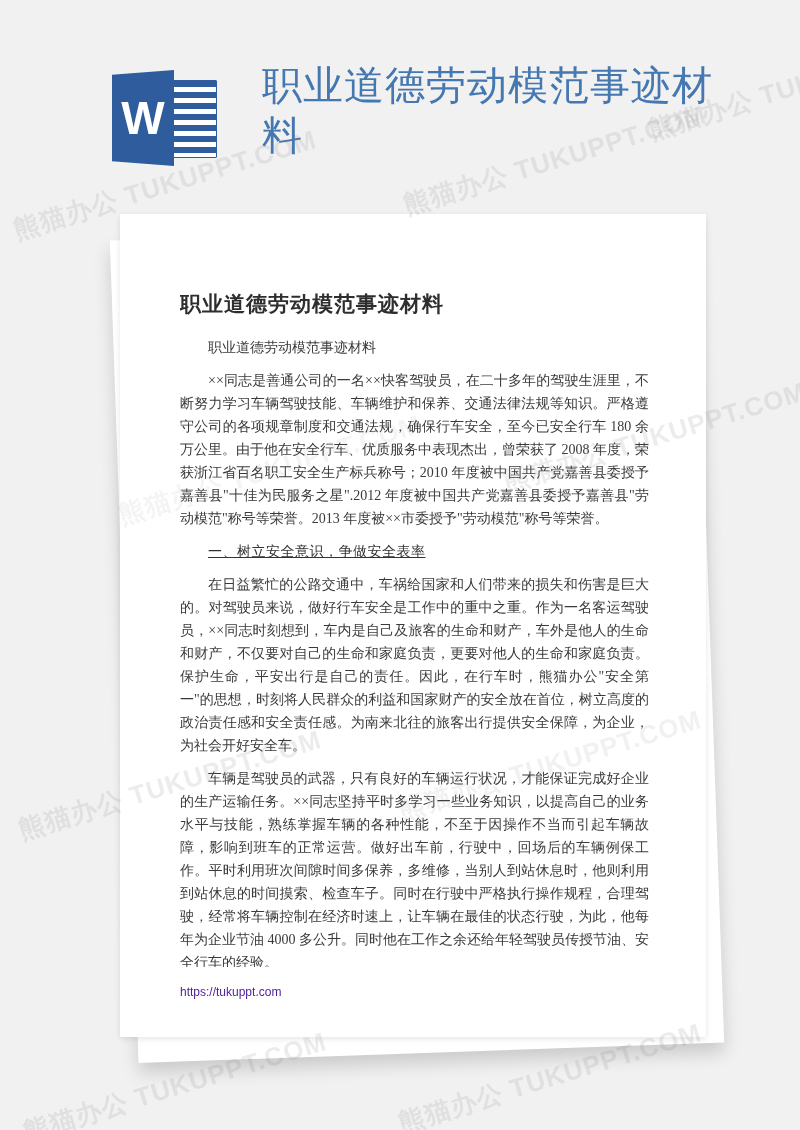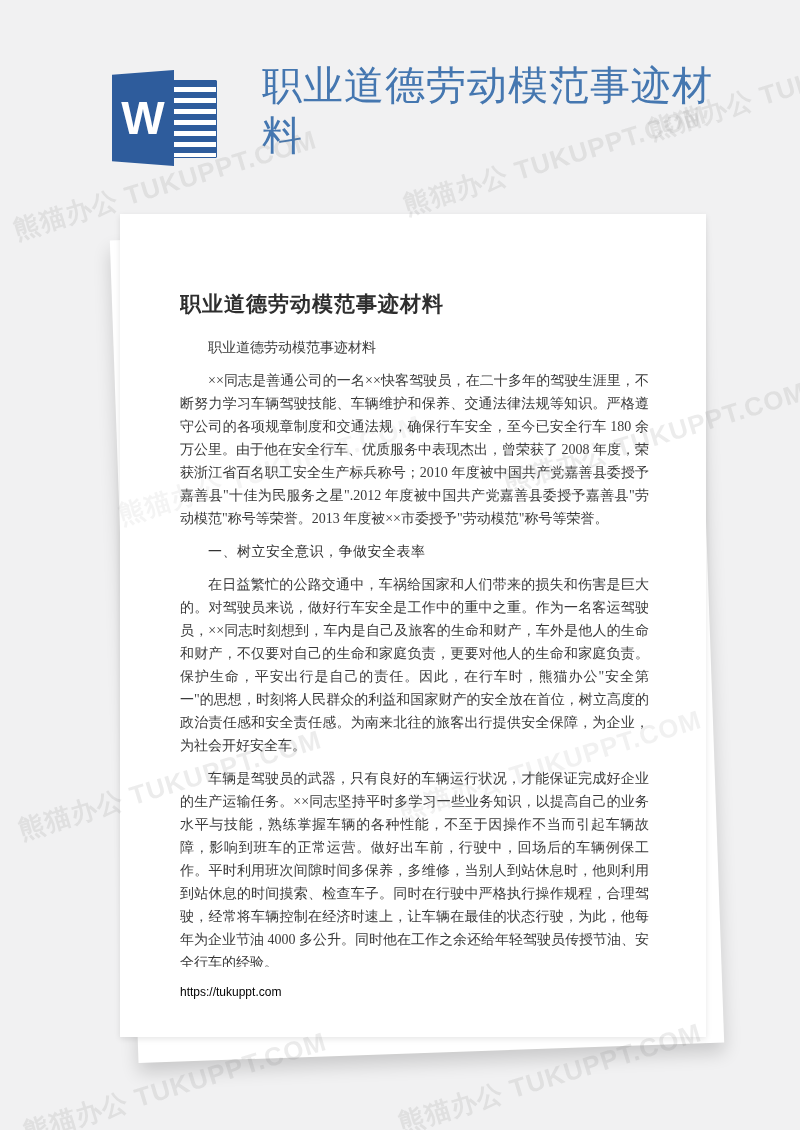--- a/index.html
+++ b/index.html
@@ -63,25 +63,25 @@
     font-family:"Liberation Serif","DejaVu Serif",serif;
     font-size:21px;line-height:28px;font-weight:600;color:#2e2e2e;
     letter-spacing:1px;
   }
   .doc-p{
     margin:0 0 10px 0;
     font-family:"Liberation Serif","DejaVu Serif",serif;
     font-size:14px;line-height:23px;color:#3a3a3a;
     text-indent:2em;text-align:justify;
   }
-  .doc-section{color:#333;letter-spacing:0.5px;}
+  .doc-section{color:#333;letter-spacing:0.5px;text-decoration:underline;}
   .footer-url{
     position:absolute;left:60px;bottom:38px;
     font-family:"Liberation Sans",sans-serif;
-    font-size:12px;color:#000000;
+    font-size:12px;color:#4c1d95;
   }
 
   
   .wm{
     position:absolute;
     transform:translate(-50%,-50%) rotate(-17deg);
     white-space:nowrap;
     font-family:"Liberation Sans",sans-serif;
     font-weight:bold;font-size:26px;letter-spacing:1px;
     color:rgba(120,120,120,0.14);

